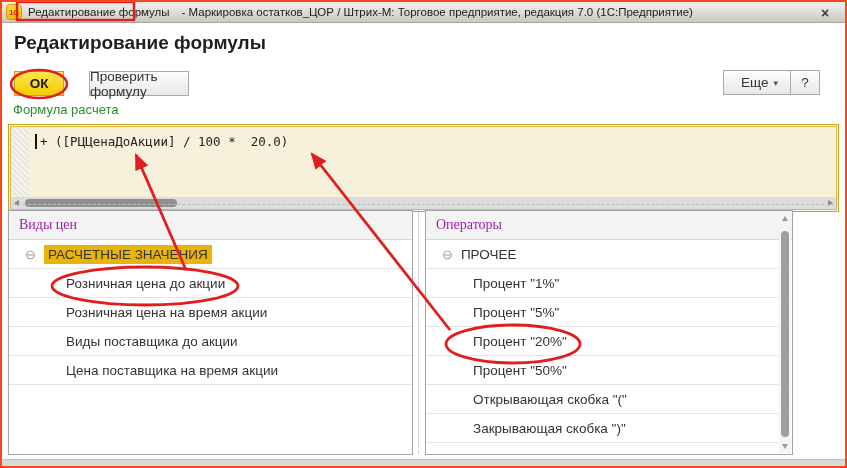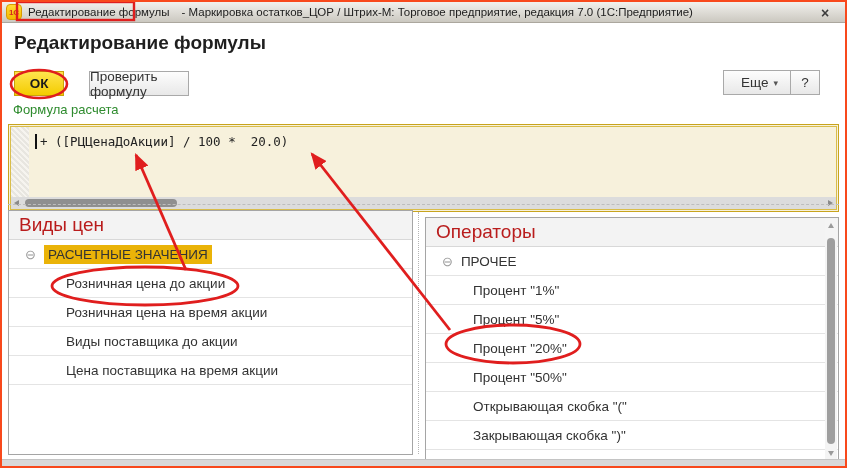--- a/index.html
+++ b/index.html
@@ -75,24 +75,24 @@
   .tri-right { right:3px; top:3px; border-top:3.5px solid transparent; border-bottom:3.5px solid transparent; border-left:5px solid #8A8A8A; }
   .tri-up    { left:3px; top:4px;  border-left:3.5px solid transparent; border-right:3.5px solid transparent; border-bottom:5px solid #9A9A9A; }
   .tri-down  { left:3px; bottom:4px; border-left:3.5px solid transparent; border-right:3.5px solid transparent; border-top:5px solid #9A9A9A; }
 
   .h-splitter { position:absolute; left:8px; right:8px; top:204px; border-top:1px dashed #BDBDBD; }
   .v-splitter { position:absolute; left:418px; top:212px; height:242px; border-left:1px dotted #B5B5B5; }
 
   
   .panel { position:absolute; top:210px; height:245px; background:#fff; border:1px solid #A5A5A5; }
   .panel-left  { left:8px;  width:405px; }
-  .panel-right { left:425px; width:414px;margin-top:7px; }
+  .panel-right { left:425px; width:368px; }
   .panel-header {
     height:29px; background:#F3F3F3; border-bottom:1px solid #D8D8D8;
-    display:flex; align-items:center; padding-left:10px; font-size:19px; color:#b91c1c;
+    display:flex; align-items:center; padding-left:10px; font-size:14px; color:#a21caf;font-family:Liberation Serif, serif;
   }
   .row {
     height:29px; border-bottom:1px solid #E4E4E4;
     display:flex; align-items:center; font-size:13.5px; color:#333;
   }
   .row-group { padding-left:16px; gap:8px; }
   .expander { color:#999; font-size:13px; line-height:1; }
   .hl-yellow { background:#eab308; padding:2px 4px; }
   .panel-left  .row-child { padding-left:57px; }
   .panel-right .row-child { padding-left:47px; }

